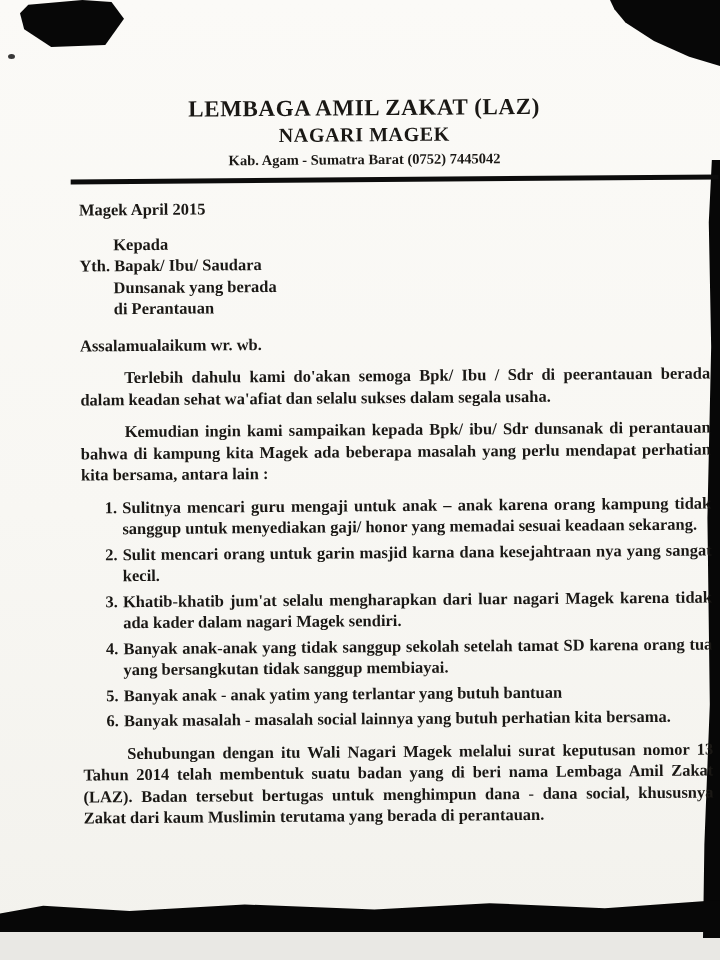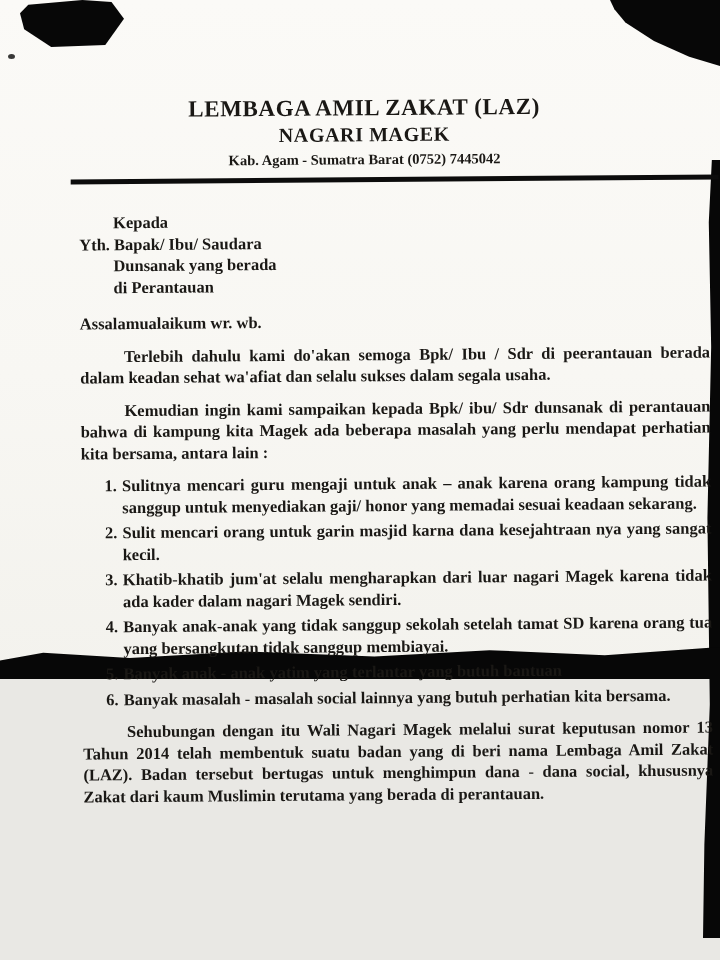--- a/index.html
+++ b/index.html
@@ -2,21 +2,21 @@
 <html><head>
 <meta charset="utf-8">
 <style>
   html,body{margin:0;padding:0;}
   body{
     width:720px;height:960px;overflow:hidden;
     background:#e9e8e4;
     font-family:"Liberation Serif","DejaVu Serif",serif;
   }
   .paper{
-    position:relative;width:720px;height:679px;
+    position:relative;width:720px;height:932px;
     background:linear-gradient(180deg,#fbfaf7 0%,#f8f7f3 55%,#f3f2ed 100%);
     color:#171513;
   }
   
   .artifact{position:absolute;background:#070707;}
   .art-tl{
     left:20px;top:0;width:104px;height:47px;
     clip-path:polygon(8% 10%,60% 0,88% 4%,100% 40%,82% 96%,30% 100%,4% 62%,0 28%);
   }
   .art-tr{
@@ -68,20 +68,21 @@
 
     <div class="letterhead">
       <div class="org1">LEMBAGA AMIL ZAKAT (LAZ)</div>
       <div class="org2">NAGARI MAGEK</div>
       <div class="addr">Kab. Agam - Sumatra Barat (0752) 7445042</div>
     </div>
 
     <div class="rule"></div>
 
     <div class="meta-row">
+      <span>Magek April 2015</span>
     </div>
 
     <div class="recipient">
       <div class="kepada">Kepada</div>
       <div>Yth. Bapak/ Ibu/ Saudara</div>
       <div class="ind">Dunsanak yang berada</div>
       <div class="ind">di Perantauan</div>
     </div>
 
     <div class="salutation">Assalamualaikum wr. wb.</div>

